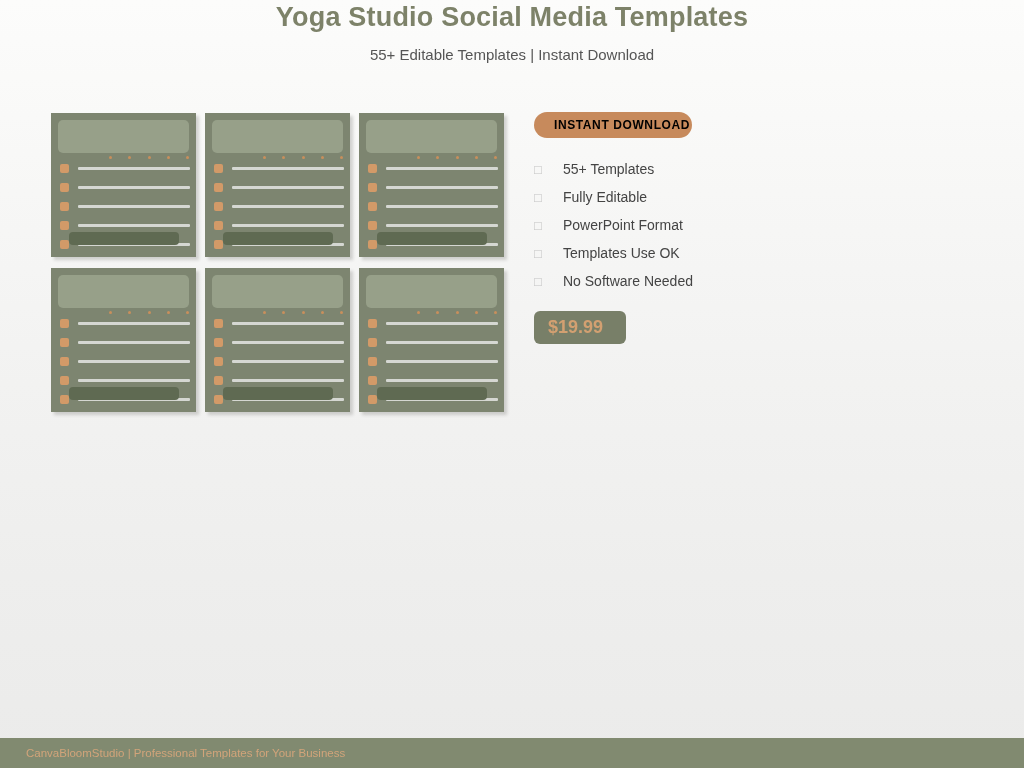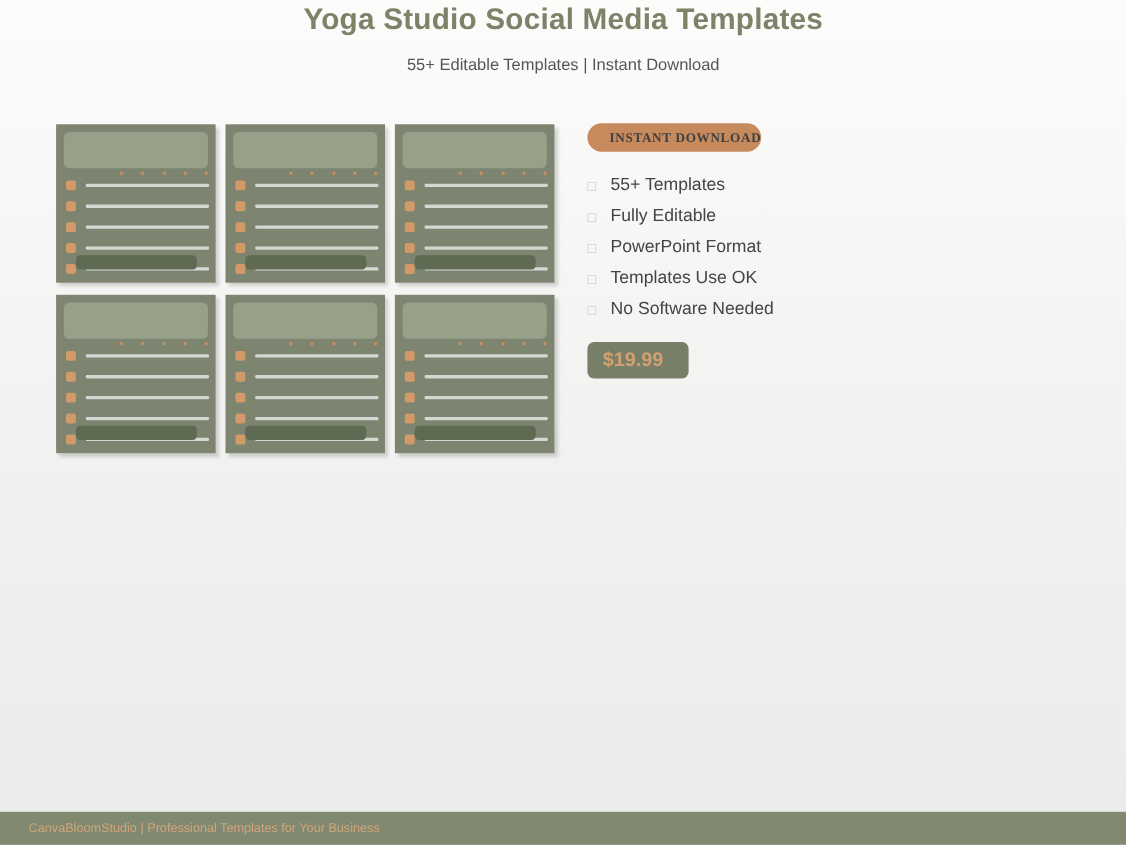--- a/index.html
+++ b/index.html
@@ -26,21 +26,21 @@
   }
   #page-title {
     margin: 0;
     font-size: 27px;
     font-weight: bold;
     color: #7d8269;
     letter-spacing: 0.2px;
     line-height: 34px;
   }
   #page-subtitle {
-    margin: 10px;
+    margin: 5px;
     padding-top: 6px;
     font-size: 15px;
     font-weight: normal;
     color: #555555;
     line-height: 20px;
   }
 
   
   #template-grid {
     position: absolute;
@@ -138,22 +138,21 @@
   #download-badge-label {
     position: absolute;
     left: 20px;
     top: 0;
     height: 36px;
     line-height: 26px;
     white-space: nowrap;
     font-size: 12px;
     font-weight: bold;
     letter-spacing: 0.6px;
-    color: #404040;
-    font-family: Liberation Serif, serif;
+    color: #000000;
   }
   #feature-list {
     position: absolute;
     left: 0;
     top: 43px;
     width: 300px;
     list-style: none;
     margin: 0;
     padding: 0;
   }
@@ -163,22 +162,22 @@
     height: 28px;
   }
   .feature-bullet {
     width: 12px;
     font-size: 13px;
     line-height: 13px;
     color: #c4c4c4;
     flex: 0 0 auto;
   }
   .feature-label {
-    margin-left: 9px;
-    font-size: 16px;
+    margin-left: 17px;
+    font-size: 14px;
     color: #444444;
     white-space: nowrap;
   }
   #price-badge {
     position: absolute;
     left: 0;
     top: 199px;
     width: 92px;
     height: 33px;
     background: #787f68;

